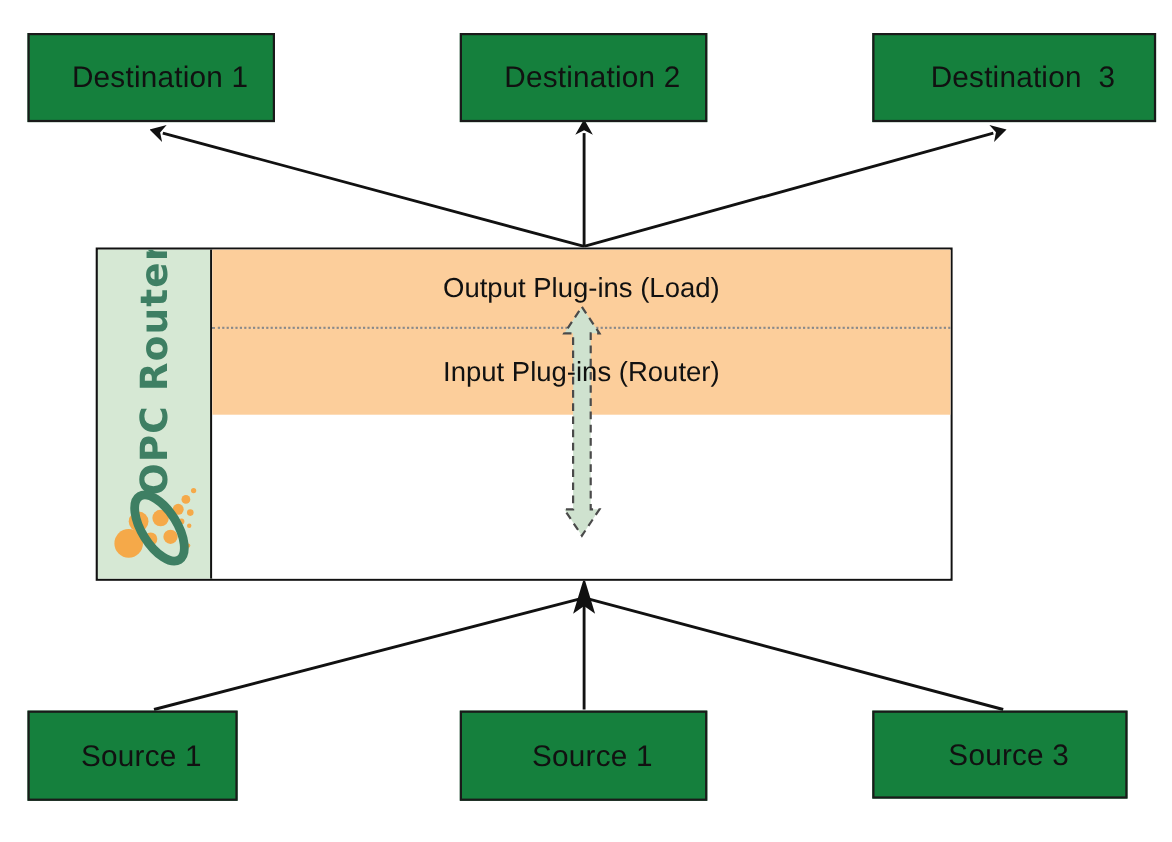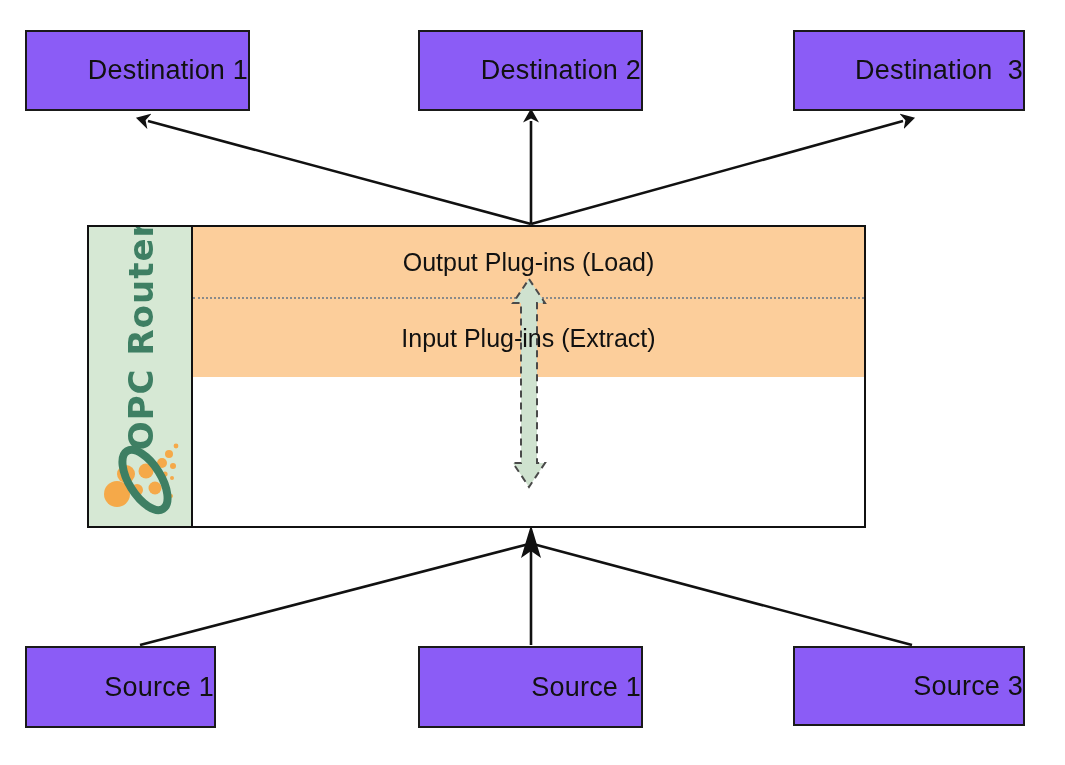--- a/index.html
+++ b/index.html
@@ -25,39 +25,39 @@
     top: 0;
     width: 1065px;
     height: 765px;
     pointer-events: none;
   }
 
   
   .endpoint-box {
     position: absolute;
     box-sizing: border-box;
-    background: #8b5cf6;
+    background: #15803d;
     border: 2px solid #1a1a1a;
     display: flex;
     align-items: center;
-    justify-content: flex-end;
+    justify-content: center;
     z-index: 4;
     padding-left: 16px;
   }
   .endpoint-box .endpoint-label {
     font-size: 27px;
     color: #111111;
     letter-spacing: 0.2px;
     white-space: pre;
     line-height: 1;
   }
 
   .dest-1 { left: 25px;  top: 30px;  width: 225px; height: 81px; }
   .dest-2 { left: 418px; top: 30px;  width: 225px; height: 81px; }
-  .dest-3 { left: 793px; top: 30px;  width: 232px; height: 81px; }
+  .dest-3 { left: 793px; top: 30px;  width: 258px; height: 81px; }
   .src-1  { left: 25px;  top: 646px; width: 191px; height: 82px; }
   .src-2  { left: 418px; top: 646px; width: 225px; height: 82px; }
   .src-3  { left: 793px; top: 646px; width: 232px; height: 80px; }
 
   
   #router-container {
     position: absolute;
     left: 87px;
     top: 225px;
     width: 779px;
@@ -233,21 +233,21 @@
     </div>
 
     <div id="router-body">
 
       <div class="band band-output">
         <span class="band-label">Output Plug-ins (Load)</span>
       </div>
 
 
       <div class="band band-input">
-        <span class="band-label">Input Plug-ins (Extract)</span>
+        <span class="band-label">Input Plug-ins (Router)</span>
       </div>
 
       <svg id="transform-arrow" viewBox="0 0 36 212" aria-hidden="true">
         <path d="M18,2 L34,26 L26,26 L26,186 L34,186 L18,210 L2,186 L10,186 L10,26 L2,26 Z" fill="#cfe2cf" stroke="#4a4a4a" stroke-width="2" stroke-dasharray="7,5" stroke-linejoin="miter"></path>
       </svg>
 
     </div>
   </div>
 
   <div class="endpoint-box src-1">

